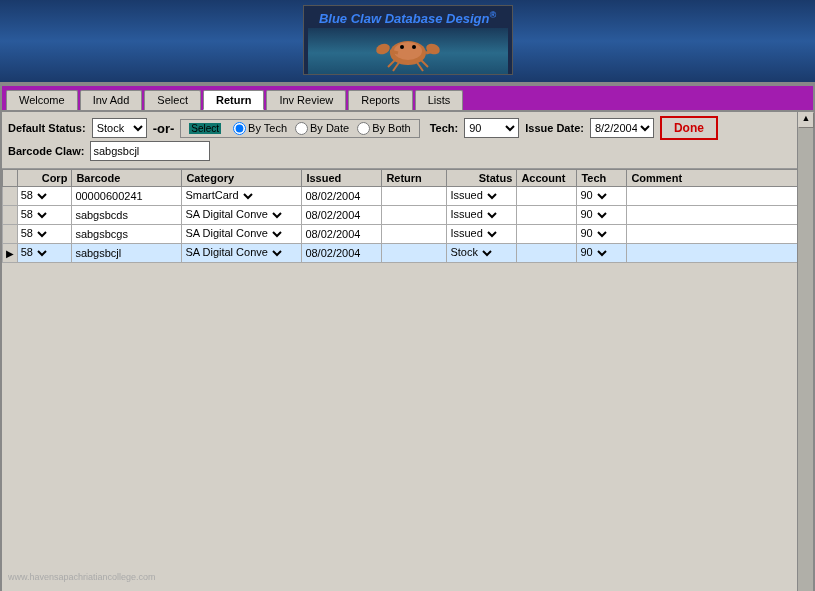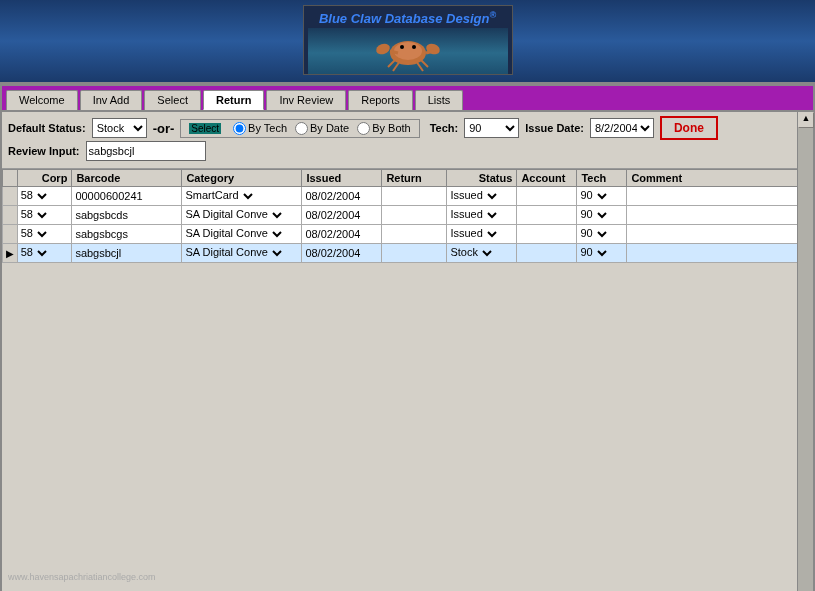--- a/index.html
+++ b/index.html
@@ -307,21 +307,21 @@
 
         <span class="date-label">Issue Date:</span>
         <select class="small" style="width:64px;">
           <option>8/2/2004</option>
         </select>
 
         <button class="done-btn">Done</button>
       </div>
 
       <div class="toolbar-row" style="margin-top:-2px;">
-        <span class="toolbar-label">Review Input:</span>
+        <span class="toolbar-label">Barcode Claw:</span>
         <input class="barcode-input" type="text" value="sabgsbcjl" style="">
       </div>
     </div>
 
     <div class="table-container">
       <table class="data-table">
         <thead>
           <tr>
             <th style="width:14px;"></th>
             <th style="width:35px;padding-left:24px;">Corp</th>

